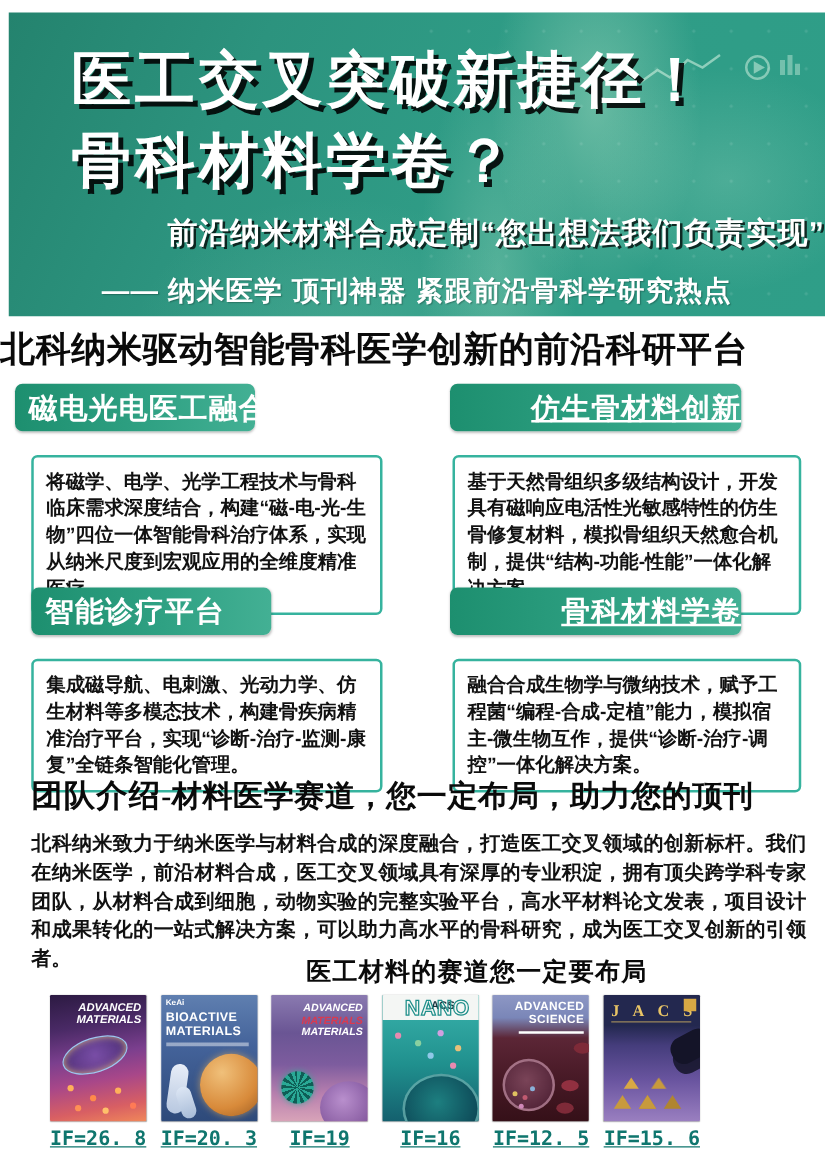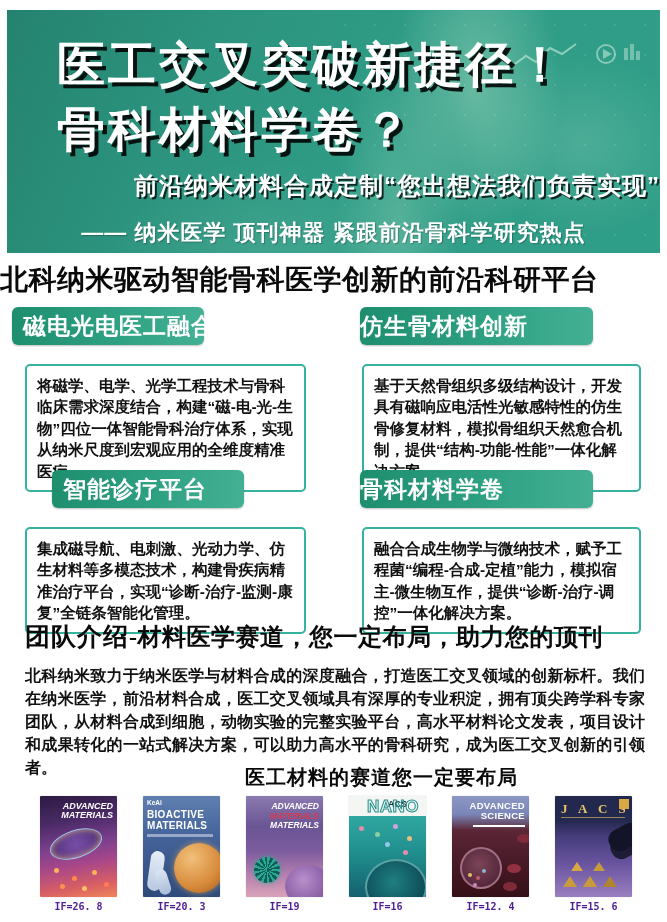--- a/index.html
+++ b/index.html
@@ -32,51 +32,51 @@
 
   
   .platform-title{position:absolute;left:0;top:261px;width:100%;
         font-family:"Liberation Serif",serif;font-weight:bold;font-size:28px;color:#0a0a0a;
         letter-spacing:0.5px;white-space:nowrap;}
   .cap-button{position:absolute;height:38px;border-radius:6px;color:#ffffff;
         font-weight:bold;font-size:23px;line-height:38px;letter-spacing:1px;
         background:linear-gradient(90deg,#1d8f6f 0%,#2fa183 55%,#43b094 100%);
         box-shadow:0 1px 2px rgba(0,0,0,0.25);white-space:nowrap;}
   .cap-button.left-text{padding-left:11px;}
-  .cap-button.center-text{text-align:left;}
+  .cap-button.center-text{text-align:right;text-decoration:underline;}
   .btn1{left:12px;top:307px;width:181px;}
   .btn2{left:360px;top:307px;width:233px;}
-  .btn3{left:25px;top:470px;width:181px;margin-left:27px;}
+  .btn3{left:25px;top:470px;width:181px;}
   .btn4{left:360px;top:470px;width:233px;}
   .cap-box{position:absolute;border:2px solid #36b39e;border-radius:5px;background:#ffffff;
         padding:9px 9px 8px 10px;font-size:15.5px;font-weight:bold;color:#111111;
         line-height:1.38;text-align:left;}
   .box1{left:25px;top:364px;width:258px;min-height:76px;}
   .box2{left:362px;top:364px;width:256px;min-height:76px;}
   .box3{left:25px;top:527px;width:258px;min-height:76px;}
   .box4{left:362px;top:527px;width:256px;min-height:76px;}
 
   
   .team-title{position:absolute;left:25px;top:620px;width:617px;color:#0a0a0a;
         font-family:"Liberation Serif",serif;font-weight:bold;white-space:nowrap;}
   .team-title .strong{font-size:25px;letter-spacing:1px;}
   .team-title .rest{font-size:24px;letter-spacing:0.5px;}
   .team-paragraph{position:absolute;left:25px;top:664px;width:620px;color:#111111;
         font-size:16px;font-weight:bold;line-height:1.44;text-align:justify;}
   .slogan{position:absolute;left:0;top:764px;width:100%;text-align:center;color:#0a0a0a;
         font-size:20px;font-weight:bold;letter-spacing:1px;padding-left:48px;}
 
   
-  .journals-row{position:absolute;left:40px;top:796px;width:592px;display:flex;
+  .journals-row{position:absolute;left:40px;top:796px;width:520px;display:flex;
         justify-content:space-between;}
   .journal{width:77px;display:flex;flex-direction:column;align-items:center;}
   .cover{position:relative;width:77px;height:101px;overflow:hidden;border-radius:1px;
         box-shadow:0 0 1px rgba(0,0,0,0.4);}
-  .if-label{margin-top:4px;font-family:"DejaVu Sans Mono",monospace;font-size:10px;
-        font-weight:bold;color:#4c1d95;letter-spacing:0px;white-space:nowrap;}
+  .if-label{margin-top:4px;font-family:"DejaVu Sans Mono",monospace;font-size:16px;
+        font-weight:bold;color:#0f766e;letter-spacing:0px;white-space:nowrap;text-decoration:underline;}
 
   
   .c-am{background:linear-gradient(170deg,#2c1a42 0%,#4a2a66 26%,#7b3f8e 48%,#a84789 66%,#d85f63 86%,#f0875a 100%);}
   .c-am .jtitle{position:absolute;top:6px;right:4px;text-align:right;color:#fff;
         font-style:italic;font-weight:bold;font-size:9px;line-height:1.05;letter-spacing:0;}
   .c-am .disc{position:absolute;left:9px;top:34px;width:52px;height:26px;border-radius:50%;
         transform:rotate(-18deg);border:1px solid rgba(170,225,255,0.85);
         background:radial-gradient(circle at 50% 50%, rgba(120,80,170,0.85), rgba(60,40,110,0.7));
         box-shadow:inset 0 0 6px rgba(255,220,120,0.7);}
   .c-am .sparks{position:absolute;left:14px;top:72px;width:5px;height:5px;border-radius:50%;
@@ -245,21 +245,21 @@
       <div class="cover c-asci">
         <div class="jtitle">
           <div>ADVANCED</div>
           <div>SCIENCE</div>
         </div>
         <div class="uline"></div>
         <div class="vesicle"></div>
         <div class="vdots"></div>
         <div class="rbc"></div>
       </div>
-      <div class="if-label">IF=12. 4</div>
+      <div class="if-label">IF=12. 5</div>
     </div>
 
     <div class="journal">
       <div class="cover c-jacs">
         <div class="jtitle">J A C S</div>
         <div class="au"></div>
         <div class="subline"></div>
         <div class="hand"></div>
         <div class="pyr2"></div>
         <div class="pyr"></div>

